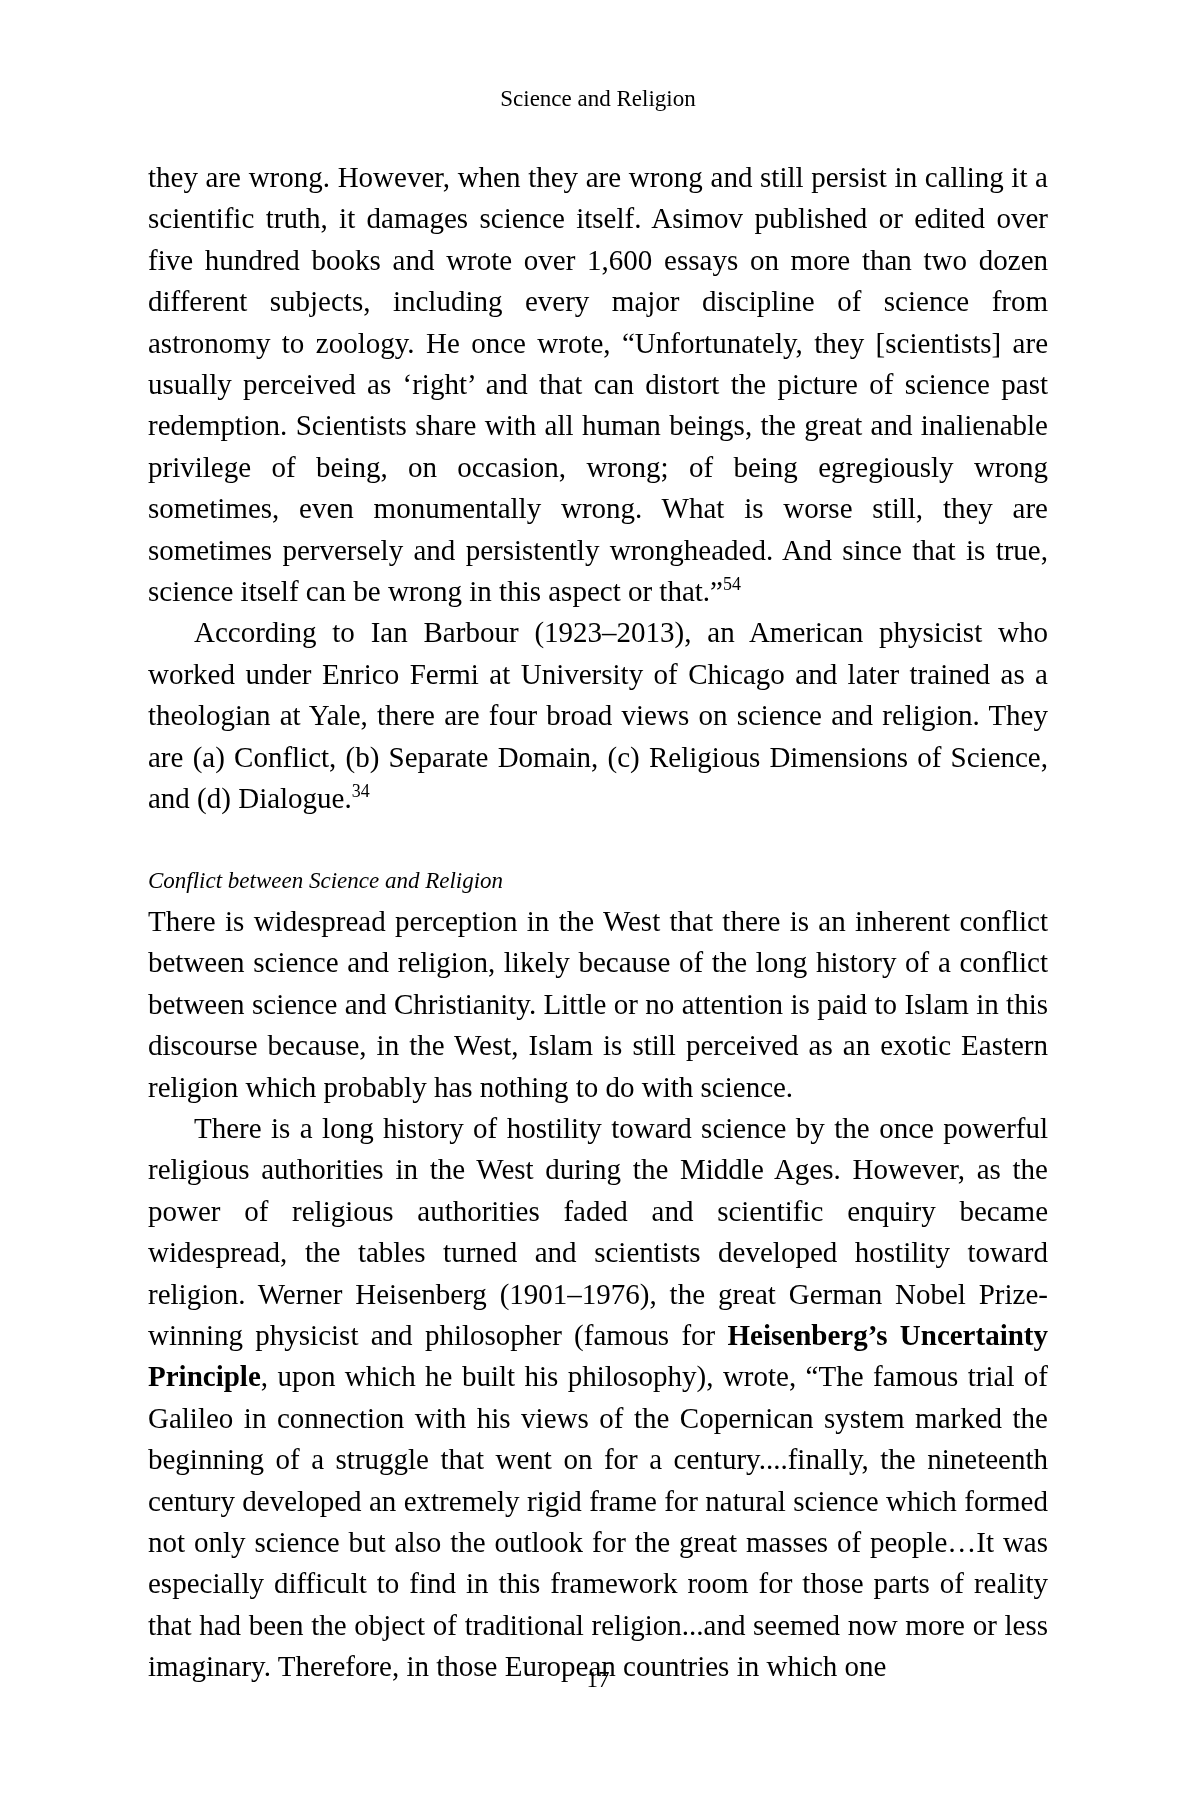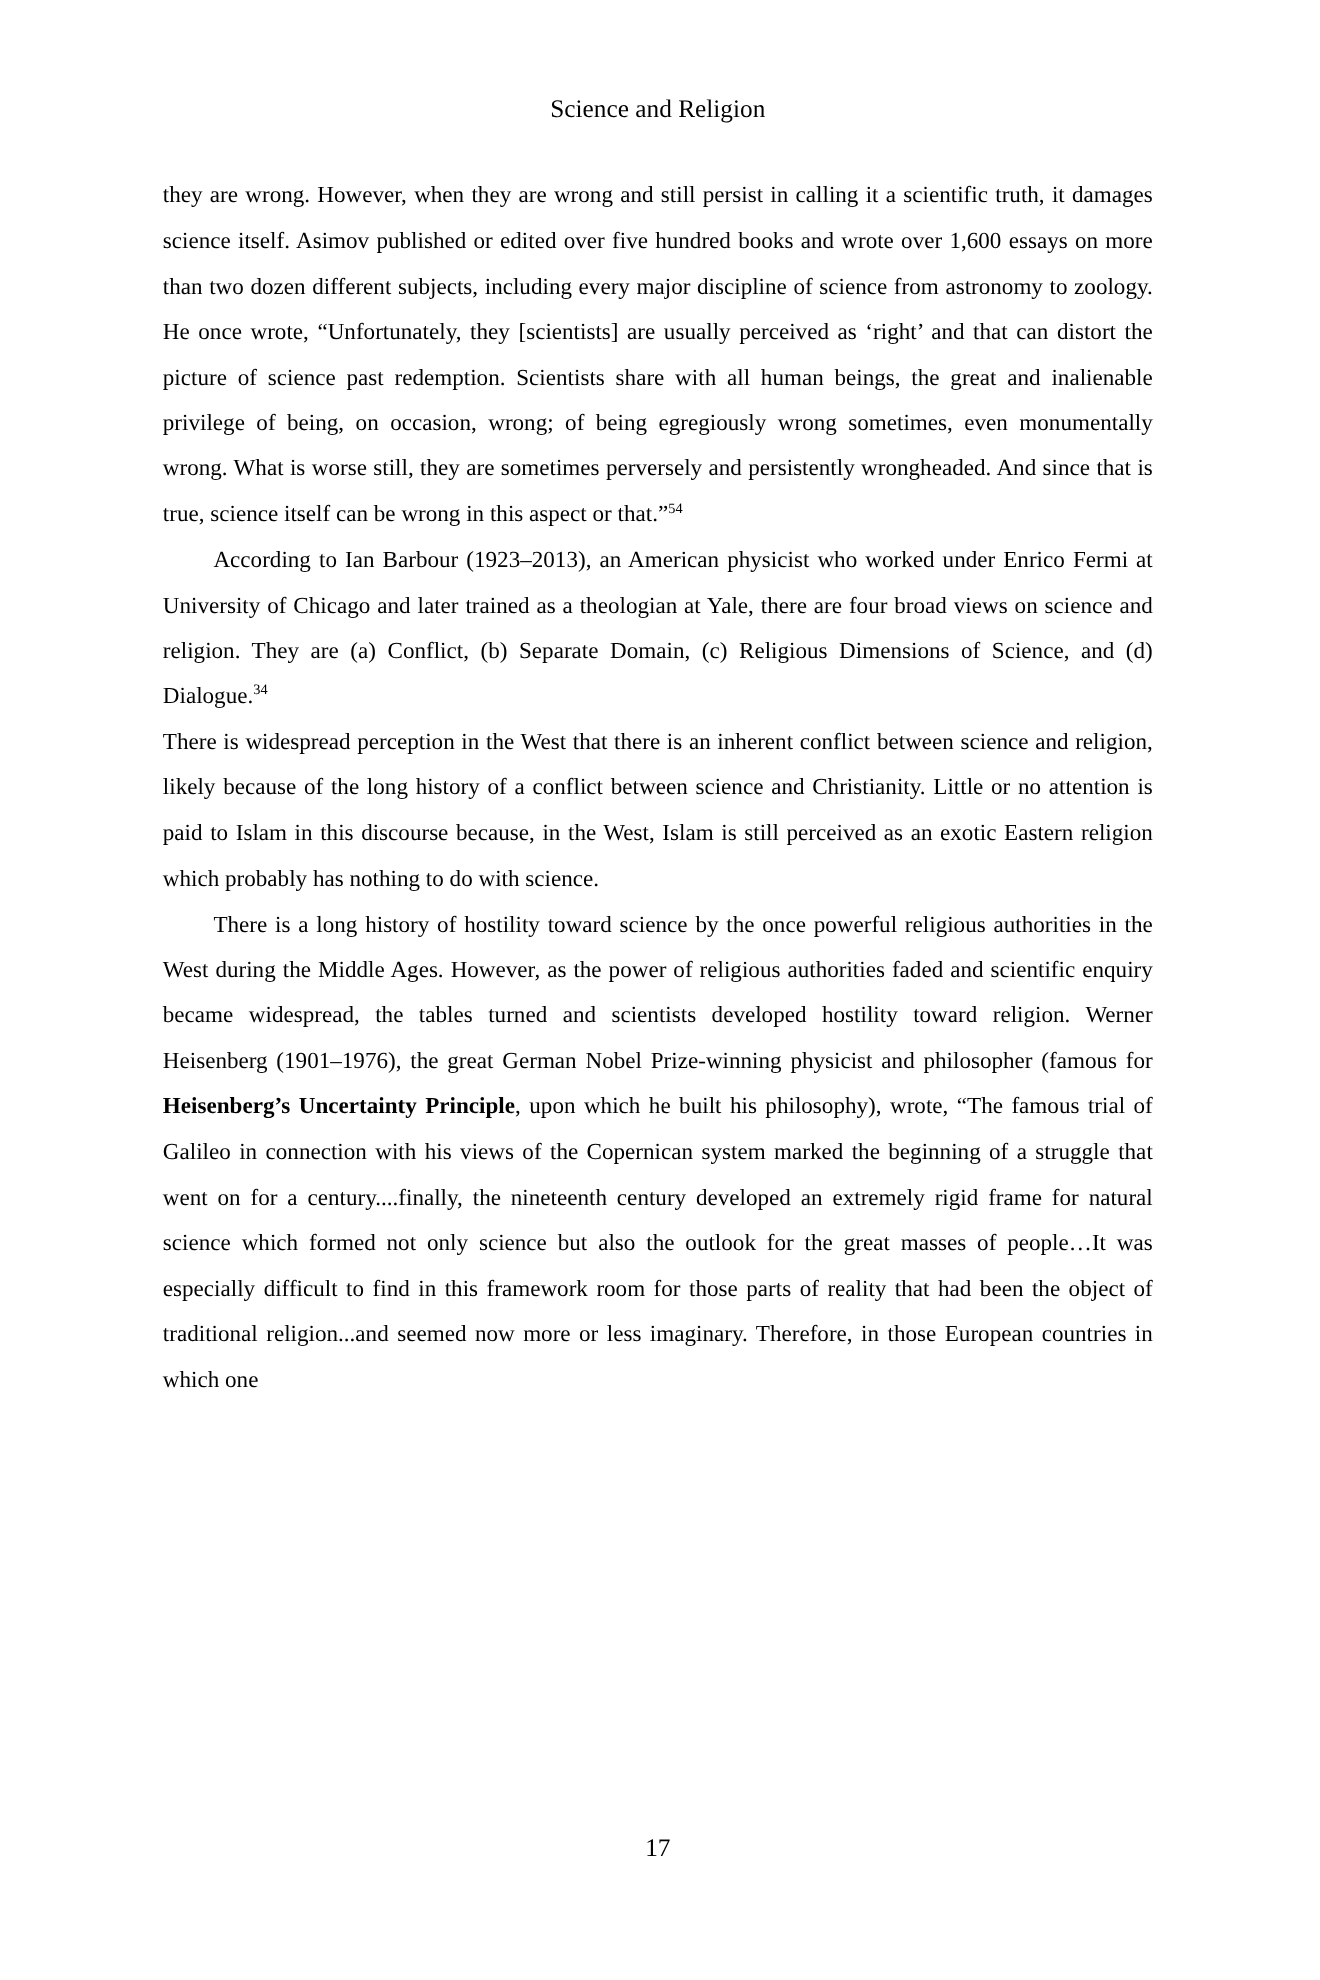--- a/index.html
+++ b/index.html
@@ -24,21 +24,21 @@
     width: 900px;
   }
   .doc-title {
     font-size: 23px;
     font-weight: normal;
     text-align: center;
     line-height: 41px;
     margin: 0 0 38px 0;
   }
   .para {
-    font-size: 21px;
+    font-size: 29px;
     line-height: 41.4px;
     text-align: justify;
     margin: 0;
   }
   .para.indent {
     text-indent: 46px;
   }
   .section-heading {
     font-size: 23px;
     font-weight: normal;
@@ -67,18 +67,19 @@
 </style>
 </head>
 <body>
 
 <div class="page">
   <div class="content">
     <h1 class="doc-title">Science and Religion</h1>
     <div id="blocks">
         <p class="para"><span>they are wrong. However, when they are wrong and still persist in calling it a scientific truth, it damages science itself. Asimov published or edited over five hundred books and wrote over 1,600 essays on more than two dozen different subjects, including every major discipline of science from astronomy to zoology. He once wrote, “Unfortunately, they [scientists] are usually perceived as ‘right’ and that can distort the picture of science past redemption. Scientists share with all human beings, the great and inalienable privilege of being, on occasion, wrong; of being egregiously wrong sometimes, even monumentally wrong. What is worse still, they are sometimes perversely and persistently wrongheaded. And since that is true, science itself can be wrong in this aspect or that.”</span><sup>54</sup></p>
         <p class="para indent"><span>According to Ian Barbour (1923–2013), an American physicist who worked under Enrico Fermi at University of Chicago and later trained as a theologian at Yale, there are four broad views on science and religion. They are (a) Conflict, (b) Separate Domain, (c) Religious Dimensions of Science, and (d) Dialogue.</span><sup>34</sup></p>
+        <h2 class="section-heading"><span>Conflict between Science and Religion</span></h2>
         <p class="para"><span>There is widespread perception in the West that there is an inherent conflict between science and religion, likely because of the long history of a conflict between science and Christianity. Little or no attention is paid to Islam in this discourse because, in the West, Islam is still perceived as an exotic Eastern religion which probably has nothing to do with science.</span></p>
         <p class="para indent"><span>There is a long history of hostility toward science by the once powerful religious authorities in the West during the Middle Ages. However, as the power of religious authorities faded and scientific enquiry became widespread, the tables turned and scientists developed hostility toward religion. Werner Heisenberg (1901–1976), the great German Nobel Prize-winning physicist and philosopher (famous for </span><b>Heisenberg’s Uncertainty Principle</b><span>, upon which he built his philosophy), wrote, “The famous trial of Galileo in connection with his views of the Copernican system marked the beginning of a struggle that went on for a century....finally, the nineteenth century developed an extremely rigid frame for natural science which formed not only science but also the outlook for the great masses of people…It was especially difficult to find in this framework room for those parts of reality that had been the object of traditional religion...and seemed now more or less imaginary. Therefore, in those European countries in which one</span></p>
       </div>
   </div>
   <div class="pageno">17</div>
 </div>
 
 </body></html>

